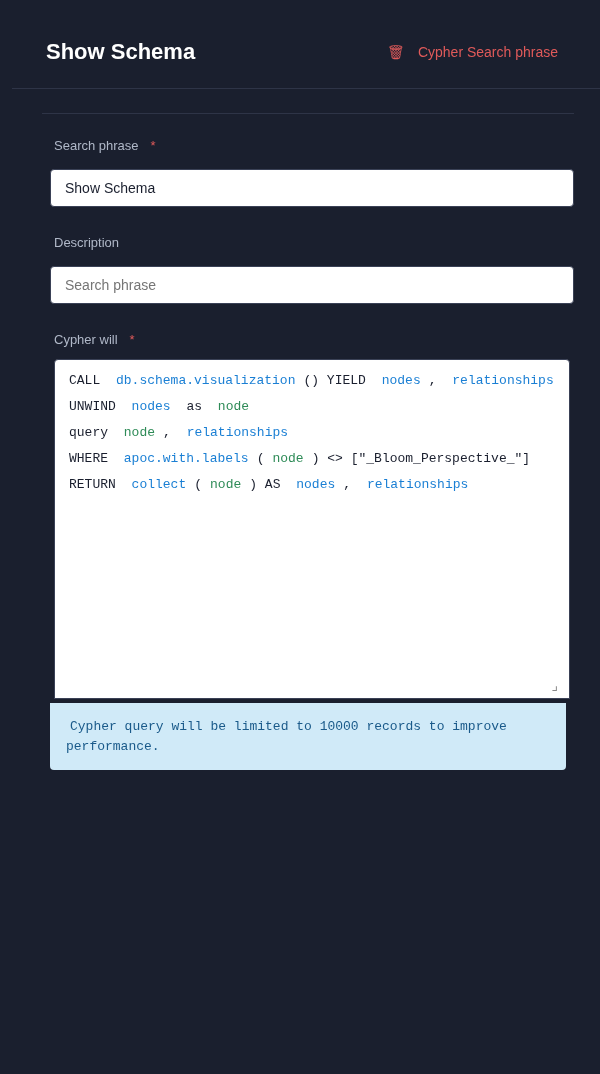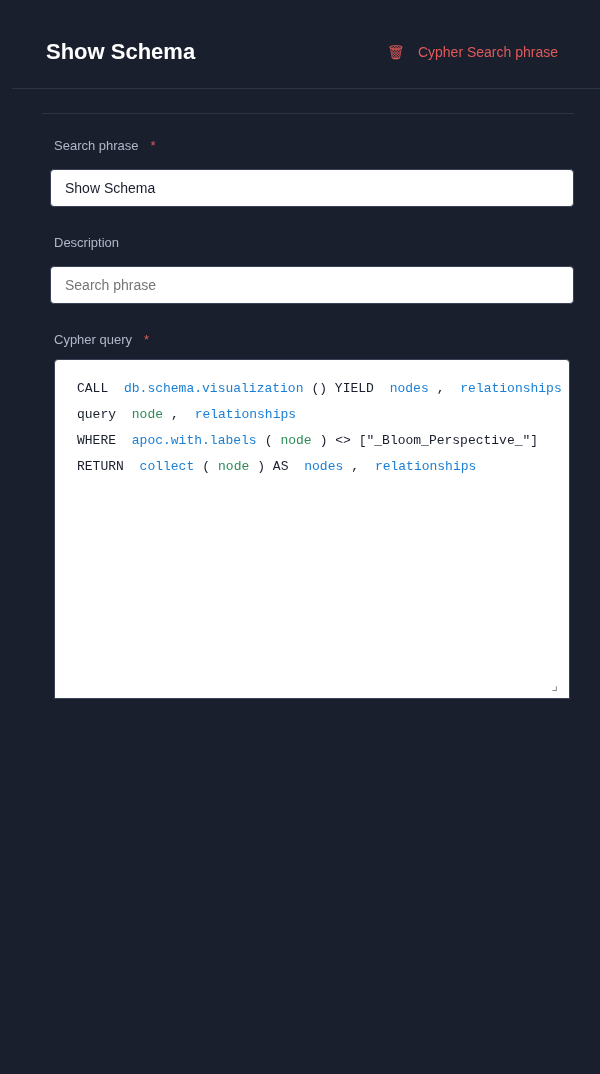--- a/index.html
+++ b/index.html
@@ -84,21 +84,21 @@
       color: #1a1f2e;
       outline: none;
     }
 
     .cypher-display {
       width: 100%;
       min-height: 340px;
       background-color: #ffffff;
       border: 1px solid #3a4156;
       border-radius: 4px 4px 0 0;
-      padding: 14px;
+      padding: 6px;
       font-size: 13px;
       font-family: 'Courier New', Courier, monospace;
       line-height: 1.7;
       position: relative;
       overflow: auto;
     }
 
     .cypher-line {
       display: block;
       white-space: pre;
@@ -158,27 +158,31 @@
 
   <div class="field-group">
     <div class="field-label">
       <span>Description</span>
     </div>
     <input class="text-input" type="text" placeholder="Search phrase" style="">
   </div>
 
   <div class="field-group">
     <div class="field-label">
-      <span>Cypher query</span>
+      <span>Cypher will</span>
       <span class="required-star">*</span>
     </div>
 
     <div class="cypher-wrapper">
       <div class="cypher-display" id="cypher-display">
       <span class="cypher-line"><span style="color: rgb(26, 31, 46);">CALL </span><span style="color: rgb(26, 127, 212);">db.schema.visualization</span><span style="color: rgb(26, 31, 46);">() YIELD </span><span style="color: rgb(26, 127, 212);">nodes</span><span style="color: rgb(26, 31, 46);">, </span><span style="color: rgb(26, 127, 212);">relationships</span></span>
+          <span class="cypher-line"><span style="color: rgb(26, 31, 46);">UNWIND </span><span style="color: rgb(26, 127, 212);">nodes</span><span style="color: rgb(26, 31, 46);"> as </span><span style="color: rgb(46, 139, 87);">node</span></span>
           <span class="cypher-line"><span style="color: rgb(26, 31, 46);">query </span><span style="color: rgb(46, 139, 87);">node</span><span style="color: rgb(26, 31, 46);">, </span><span style="color: rgb(26, 127, 212);">relationships</span></span>
           <span class="cypher-line"><span style="color: rgb(26, 31, 46);">WHERE </span><span style="color: rgb(26, 127, 212);">apoc.with.labels</span><span style="color: rgb(26, 31, 46);">(</span><span style="color: rgb(46, 139, 87);">node</span><span style="color: rgb(26, 31, 46);">) &lt;&gt; ["_Bloom_Perspective_"]</span></span>
           <span class="cypher-line"><span style="color: rgb(26, 31, 46);">RETURN </span><span style="color: rgb(26, 127, 212);">collect</span><span style="color: rgb(26, 31, 46);">(</span><span style="color: rgb(46, 139, 87);">node</span><span style="color: rgb(26, 31, 46);">) AS </span><span style="color: rgb(26, 127, 212);">nodes</span><span style="color: rgb(26, 31, 46);">, </span><span style="color: rgb(26, 127, 212);">relationships</span></span>
         </div>
     </div>
 
+    <div class="info-box">
+      <span>Cypher query will be limited to 10000 records to improve performance.</span>
+    </div>
   </div>
 </div>
 
 </body></html>

